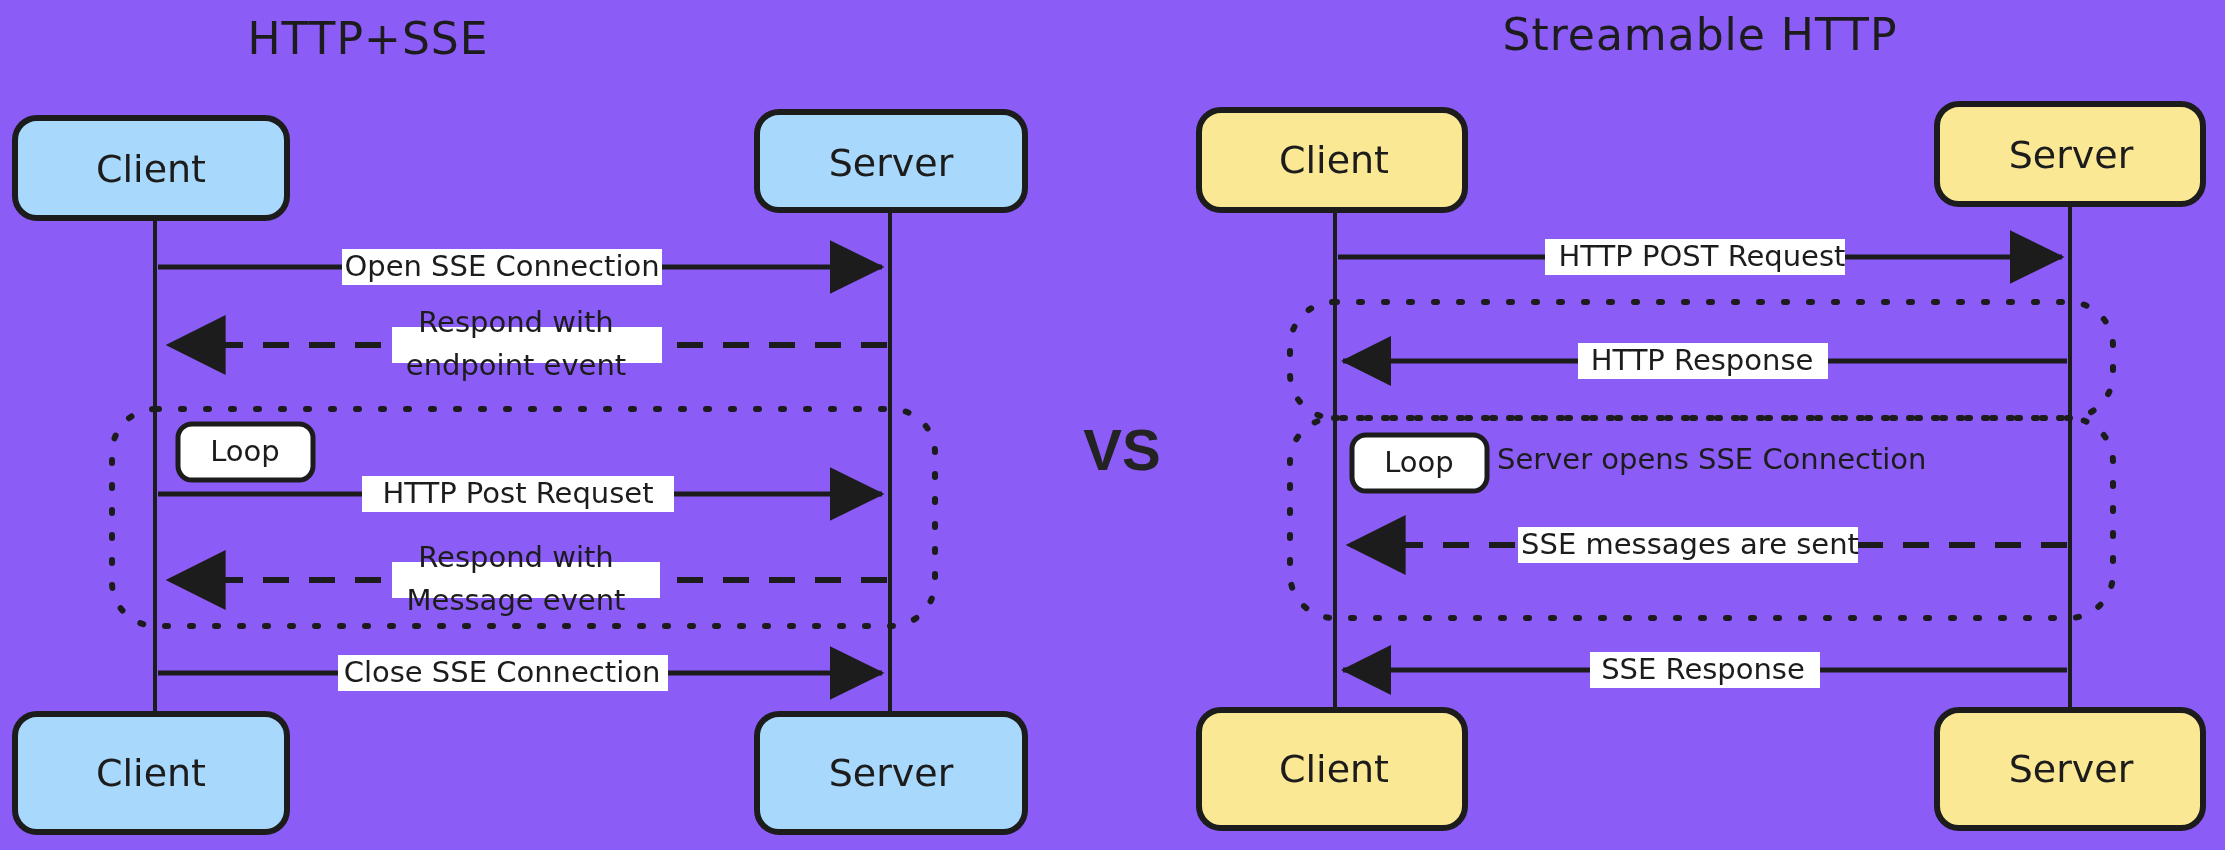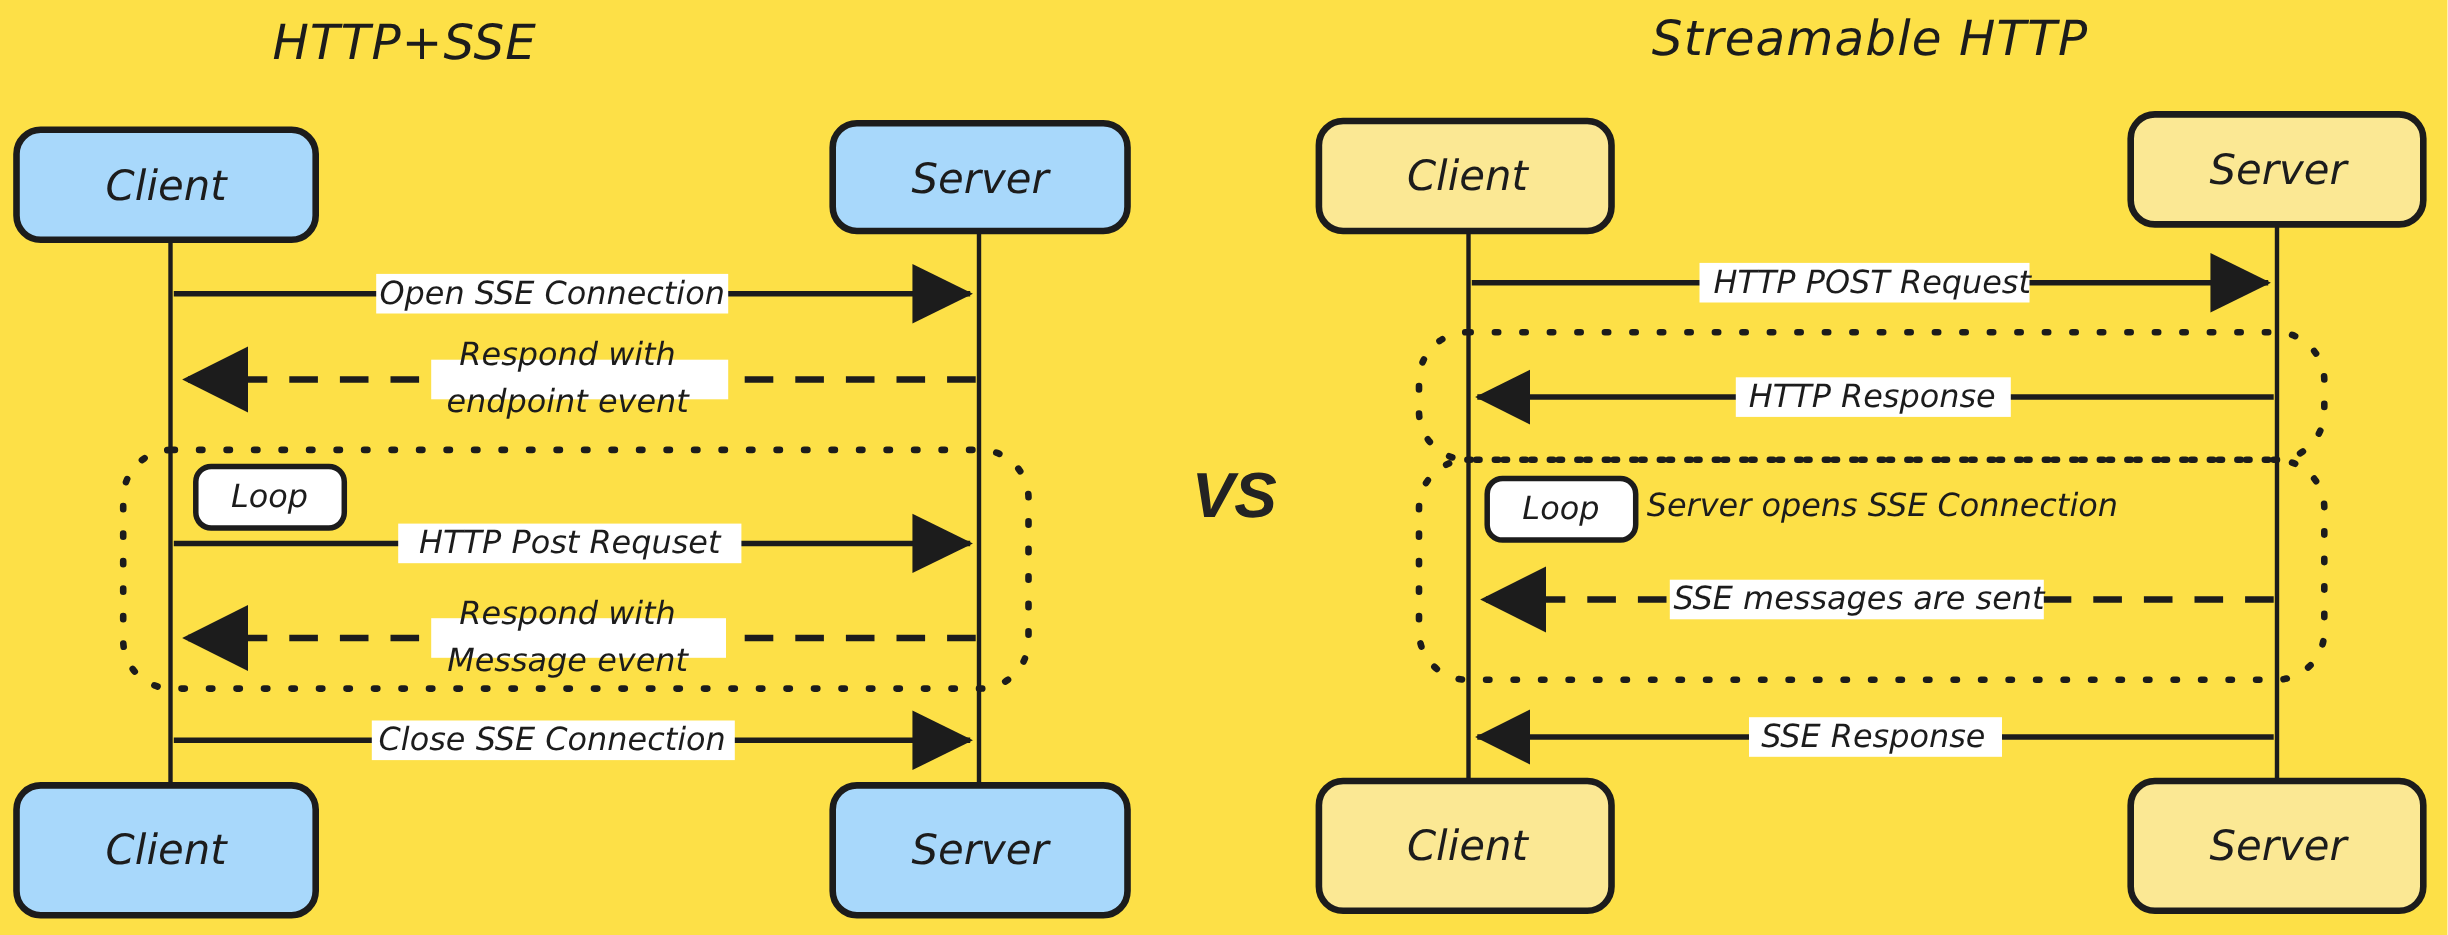--- a/index.html
+++ b/index.html
@@ -10,22 +10,21 @@
   body {
     width: 2225px;
     height: 850px;
     overflow: hidden;
     font-family: "DejaVu Sans", sans-serif;
   }
   #stage {
     position: relative;
     width: 2225px;
     height: 850px;
-    background: #fde047;
-    font-style: italic;
+    background: #8b5cf6;
   }
   svg.diagram-svg {
     position: absolute;
     top: 0;
     left: 0;
     width: 2225px;
     height: 850px;
   }
   .hand-text {
     font-family: "DejaVu Sans", sans-serif;

